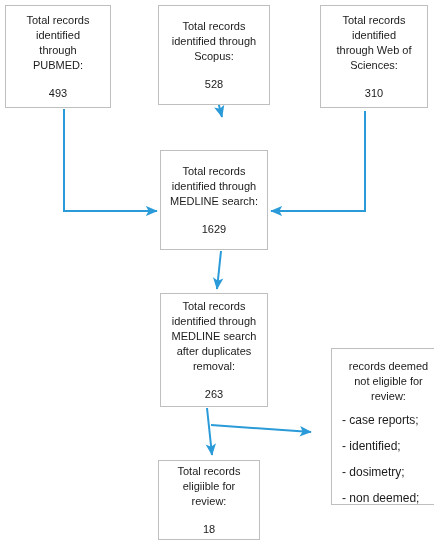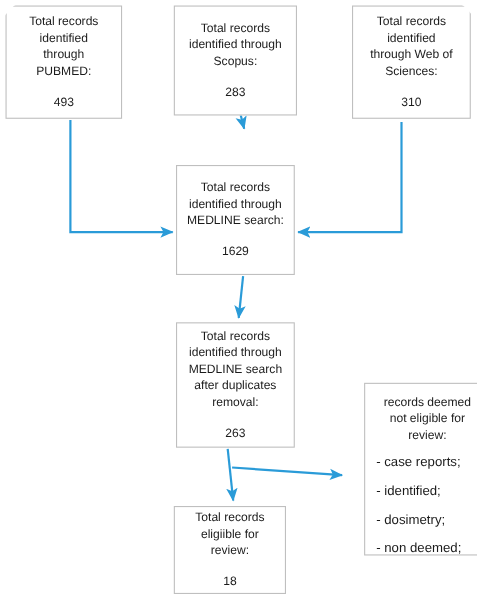--- a/index.html
+++ b/index.html
@@ -10,21 +10,20 @@
   }
   body {
     font-family: "Liberation Sans", sans-serif;
   }
   #canvas {
     position: relative;
     width: 434px;
     height: 550px;
     background: #ffffff;
     overflow: hidden;
-    border-radius: 30px;
   }
   .node {
     position: absolute;
     box-sizing: border-box;
     border: 1px solid #bfbfbf;
     background: #ffffff;
     color: #1b1b1b;
     font-size: 11px;
     line-height: 15px;
     text-align: center;
@@ -116,21 +115,21 @@
 identified
 through
 PUBMED:</span>
     <span class="count">493</span>
   </div>
 
   <div class="node" id="node-scopus">
     <span class="txt">Total records
 identified through
 Scopus:</span>
-    <span class="count">283</span>
+    <span class="count">528</span>
   </div>
 
   <div class="node" id="node-wos">
     <span class="txt">Total records
 identified
 through Web of
 Sciences:</span>
     <span class="count">310</span>
   </div>
 

